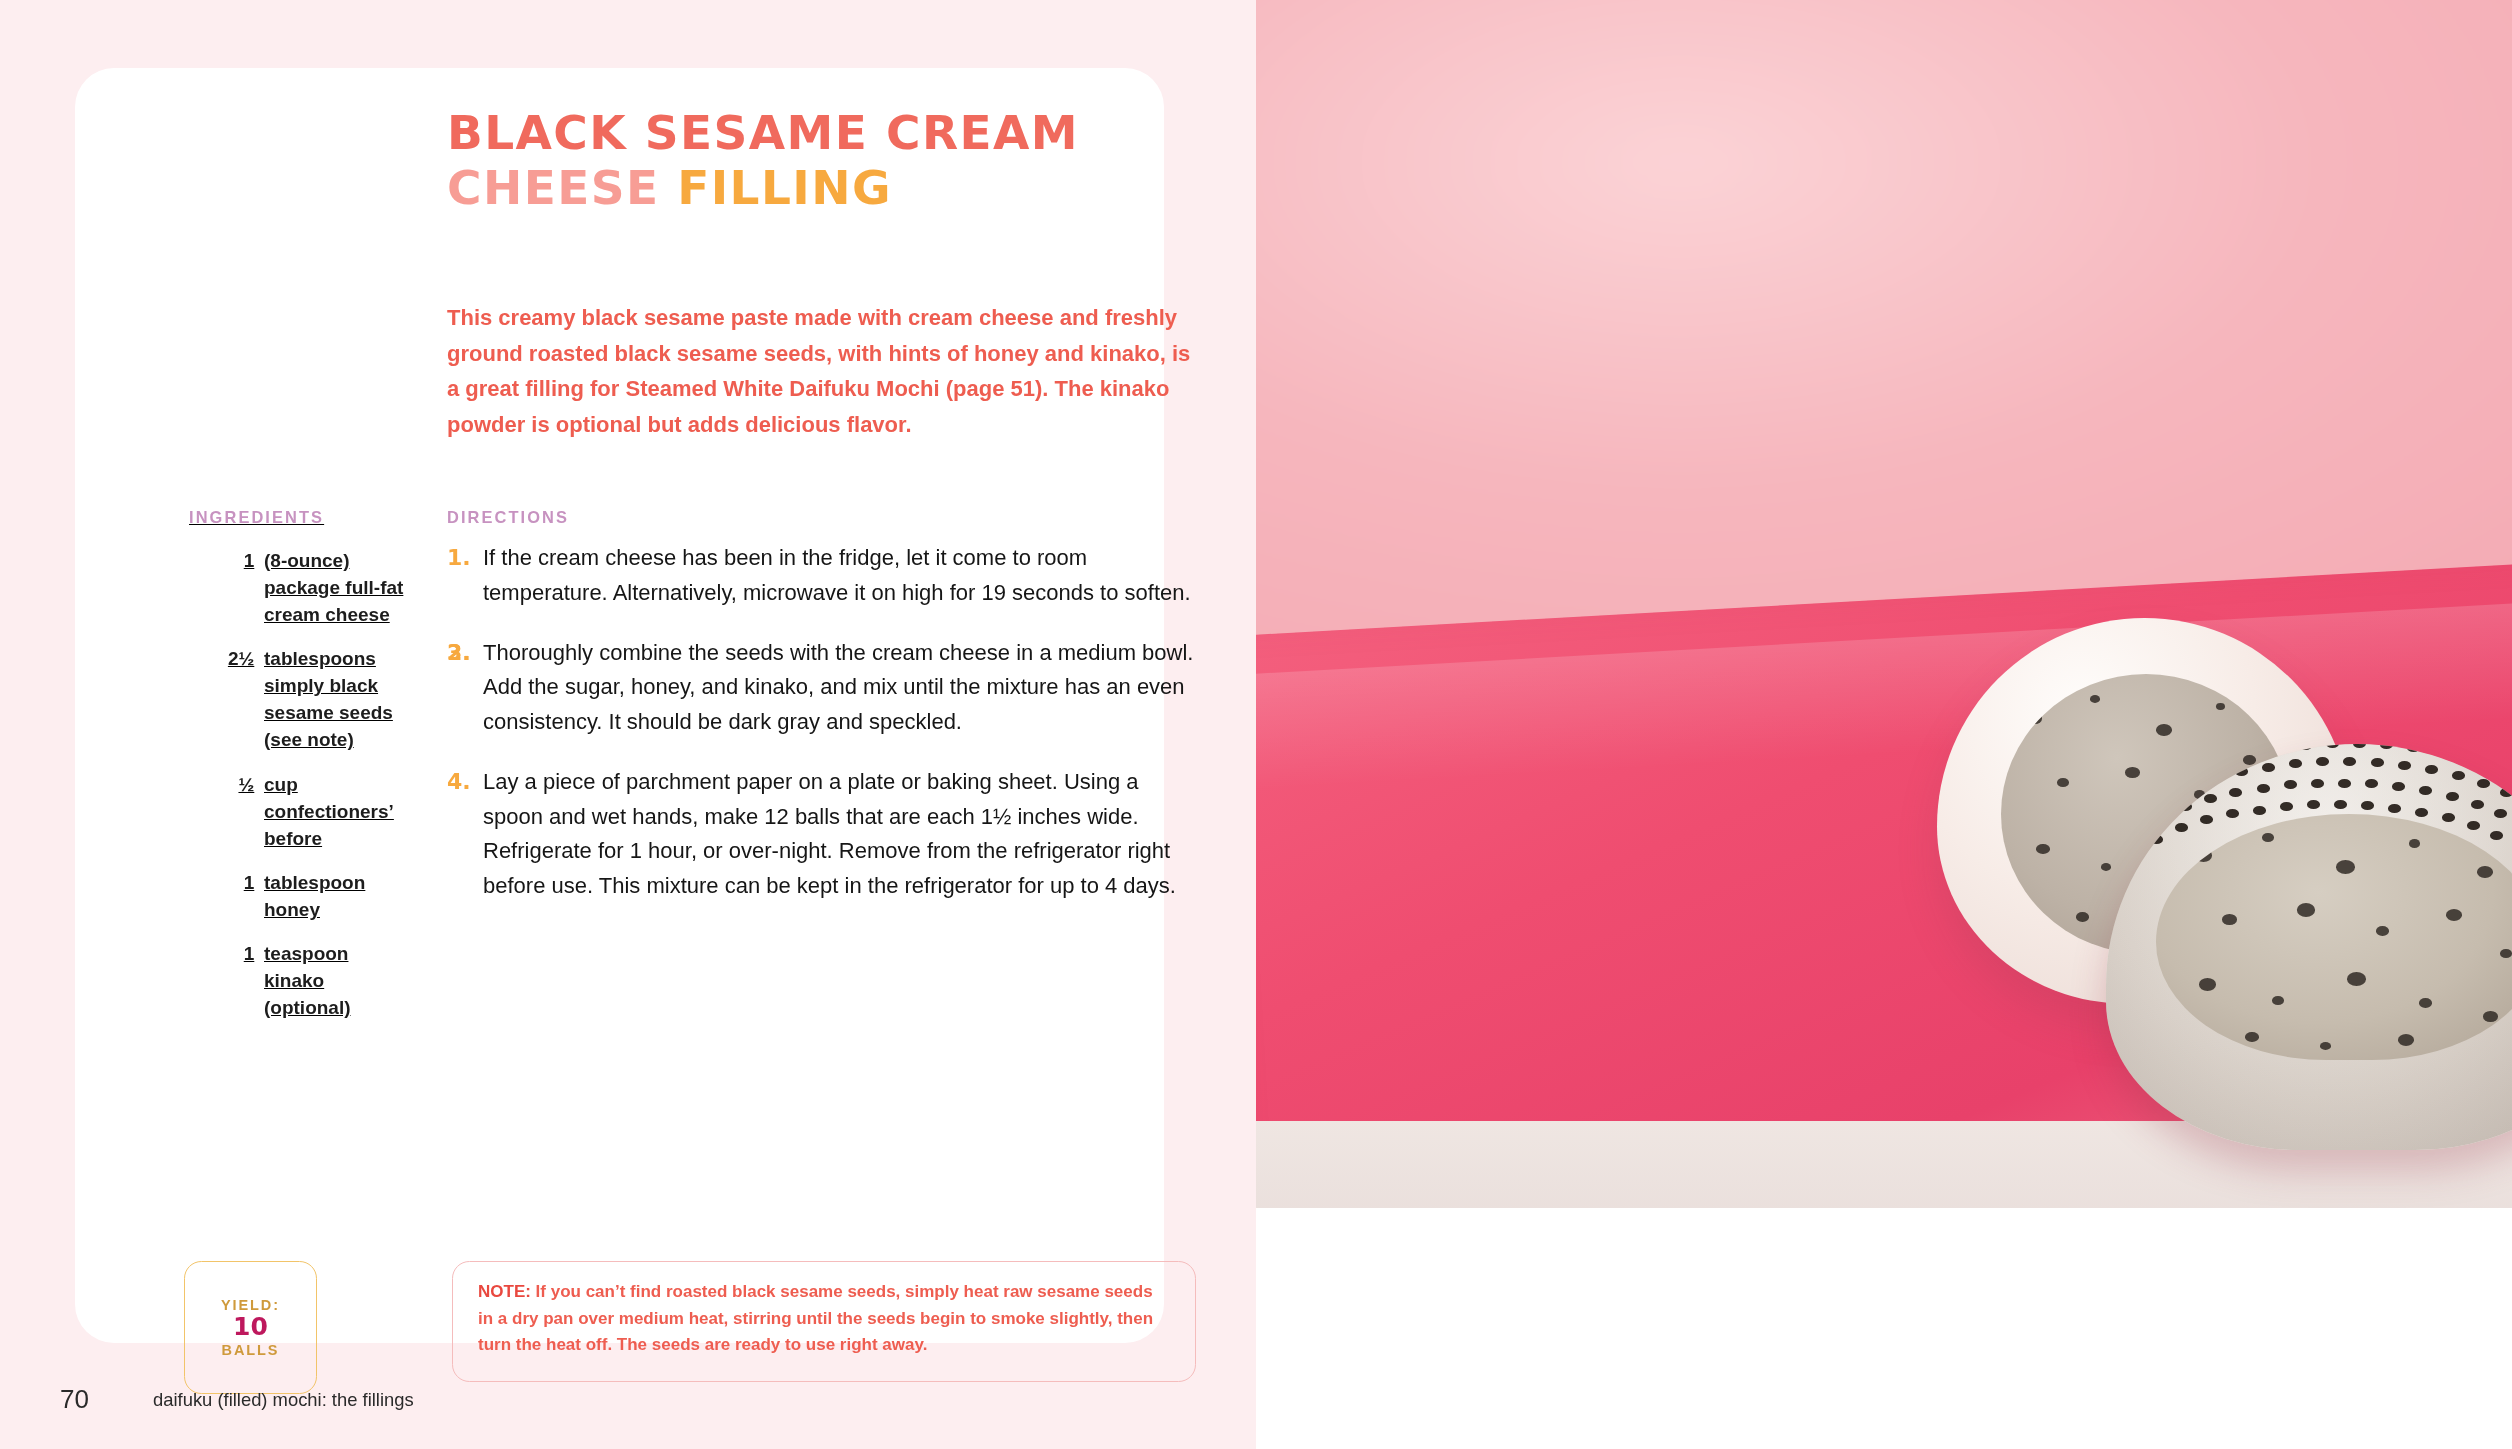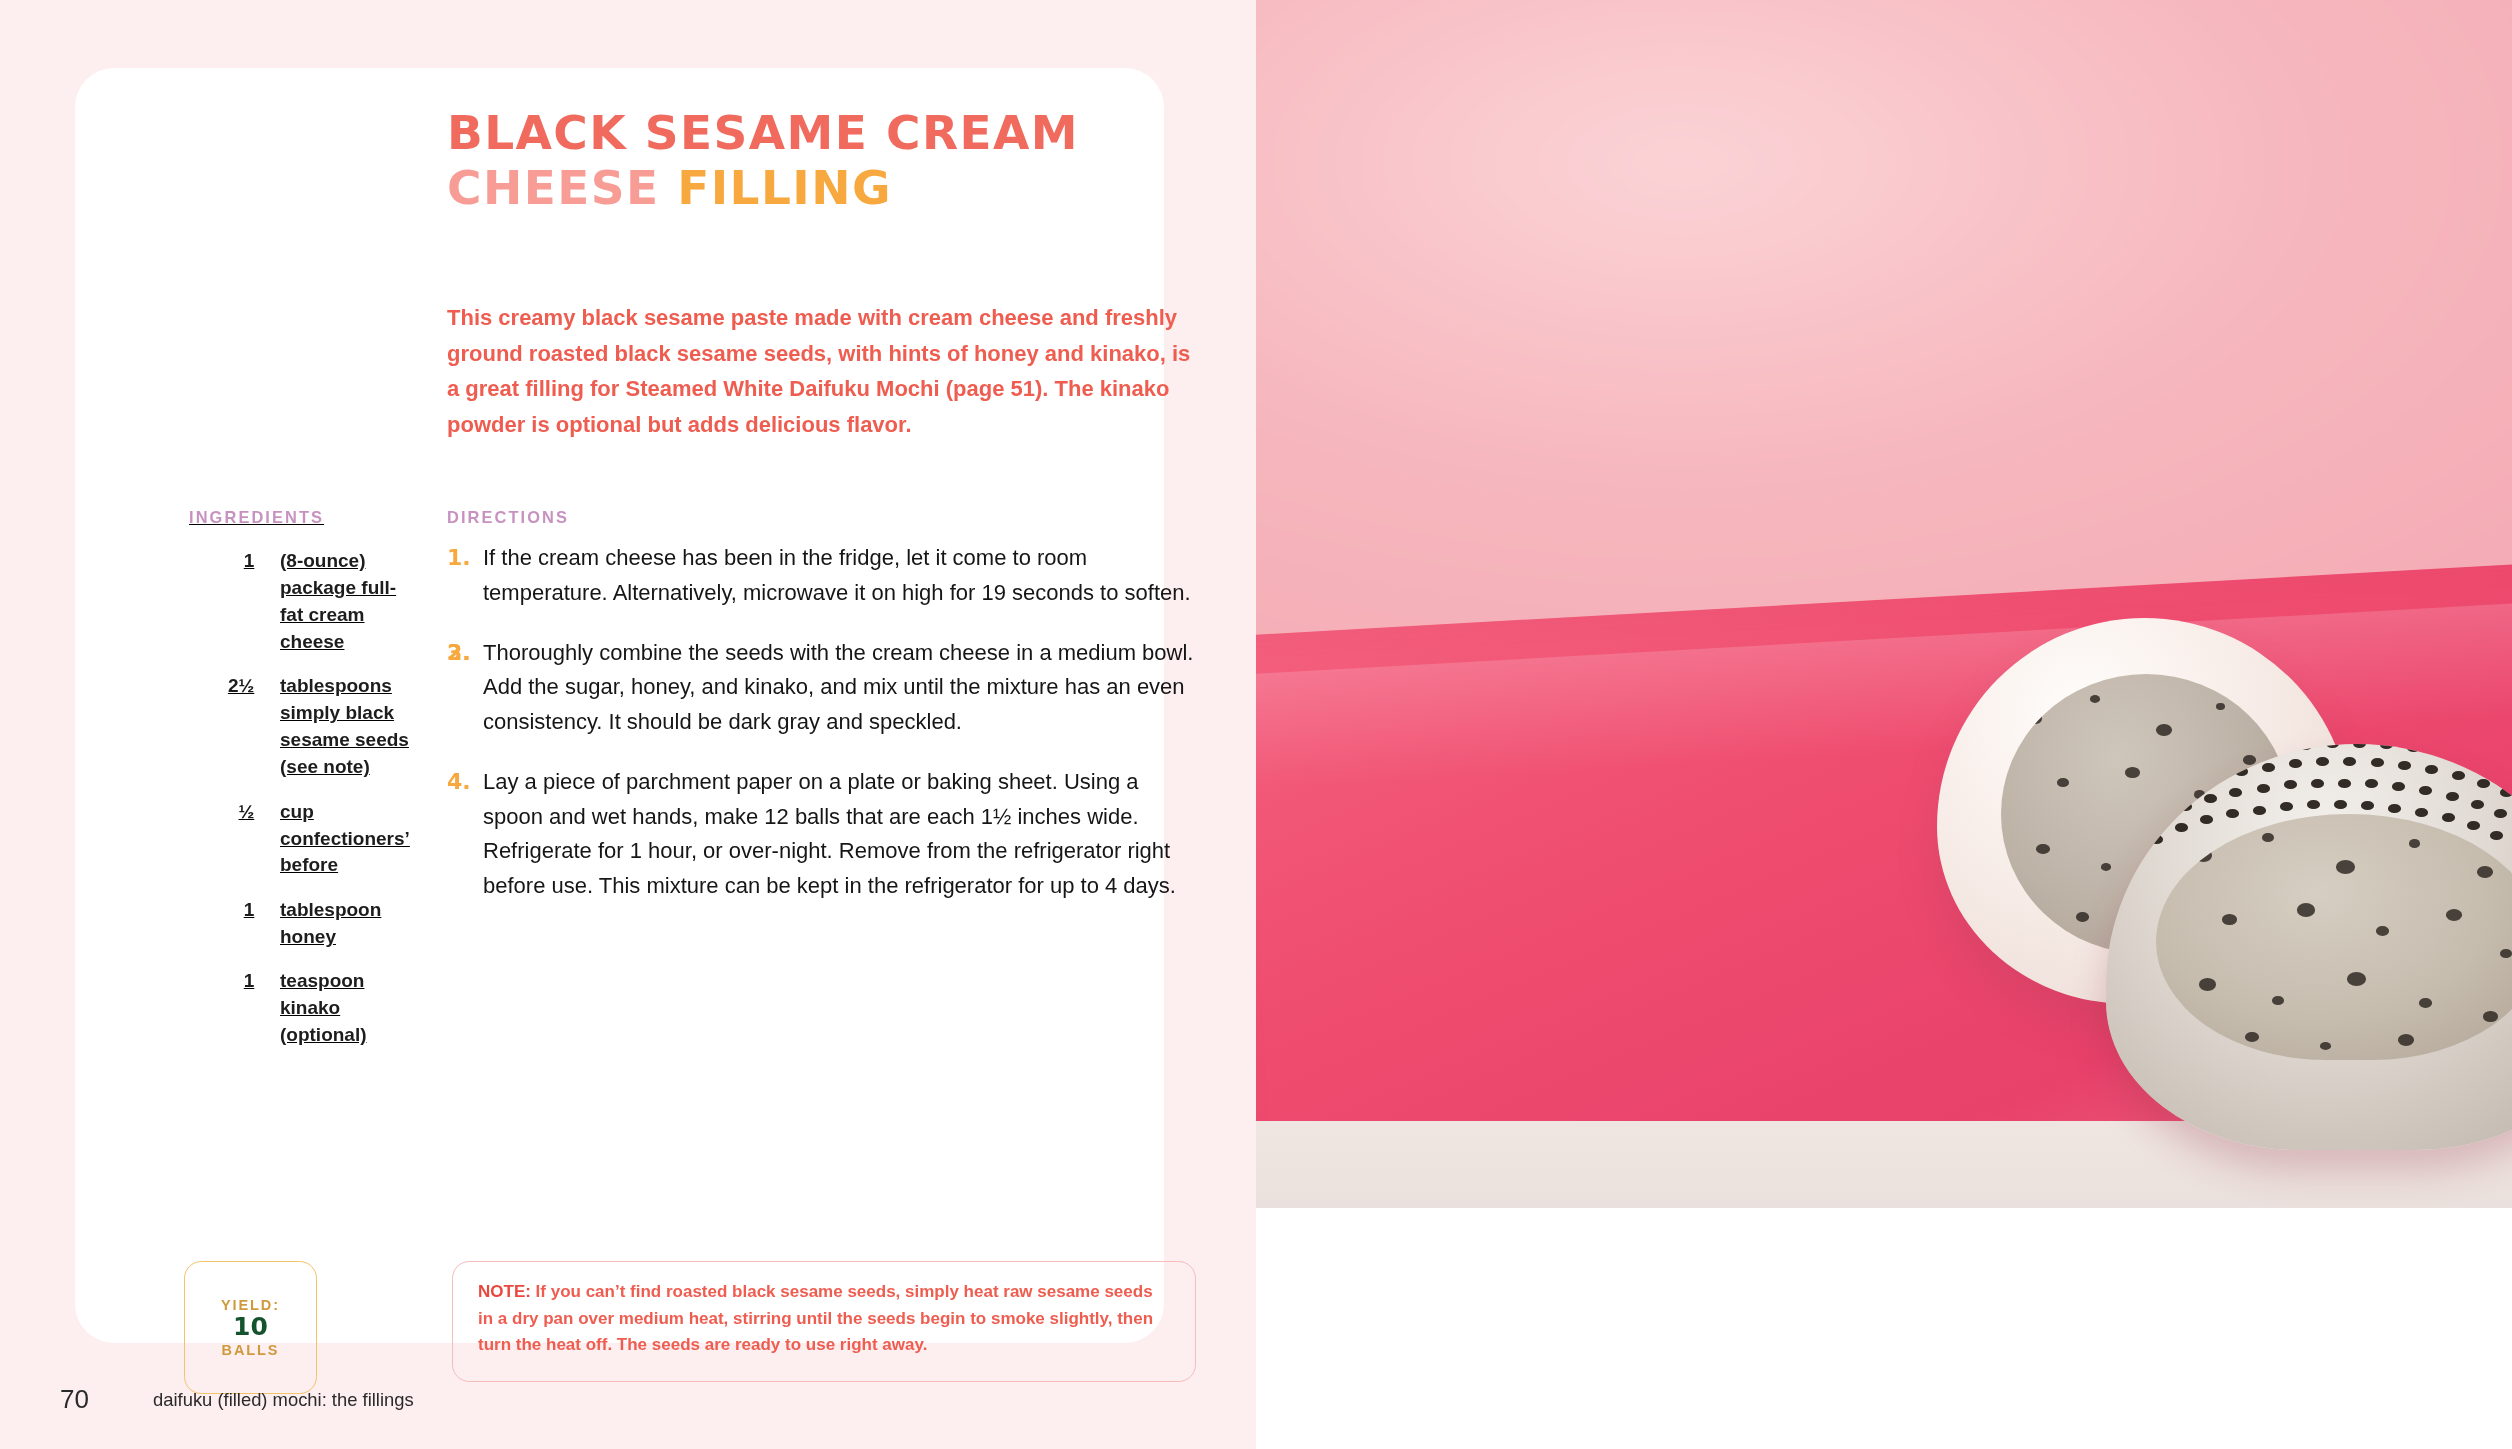--- a/index.html
+++ b/index.html
@@ -94,21 +94,20 @@
   }
   .ing-qty {
     width: 75px;
     text-align: right;
     flex: 0 0 75px;
     padding-right: 9.7px;
     box-sizing: border-box;
   }
   .ing-name {
     flex: 1 1 auto;
-    margin-left: 16px;
   }
 
   .col-directions {
     position: absolute;
     left: 372px;
     top: 473px;
     width: 754px;
   }
   .step {
     position: relative;
@@ -146,21 +145,21 @@
   .yield-label {
     font-size: 14.5px;
     letter-spacing: 1.9px;
     font-weight: bold;
     color: #cf9a3c;
   }
   .yield-num {
     font-family: "DejaVu Sans", sans-serif;
     font-size: 25px;
     font-weight: bold;
-    color: #14532d;
+    color: #be185d;
     line-height: 1.15;
   }
   .yield-unit {
     font-size: 14.5px;
     letter-spacing: 1.9px;
     font-weight: bold;
     color: #cf9a3c;
   }
 
   .note-box {

